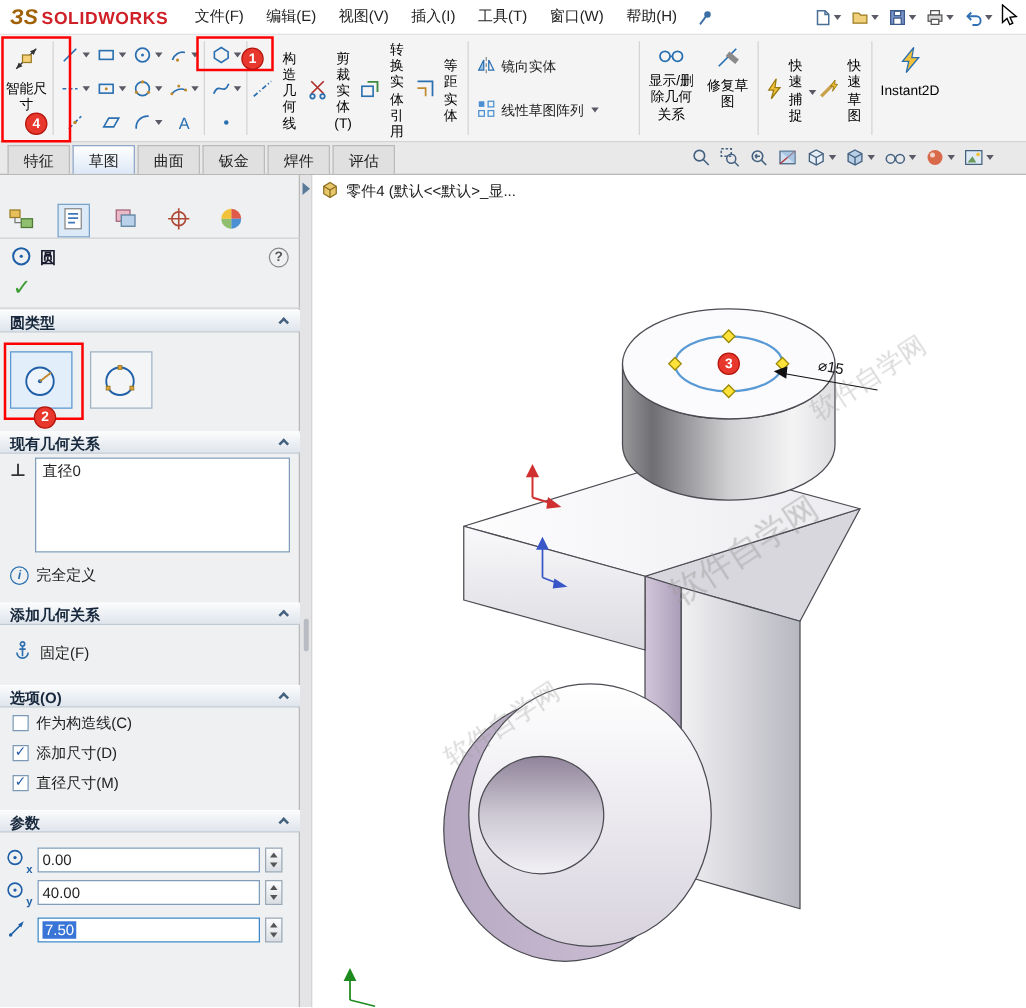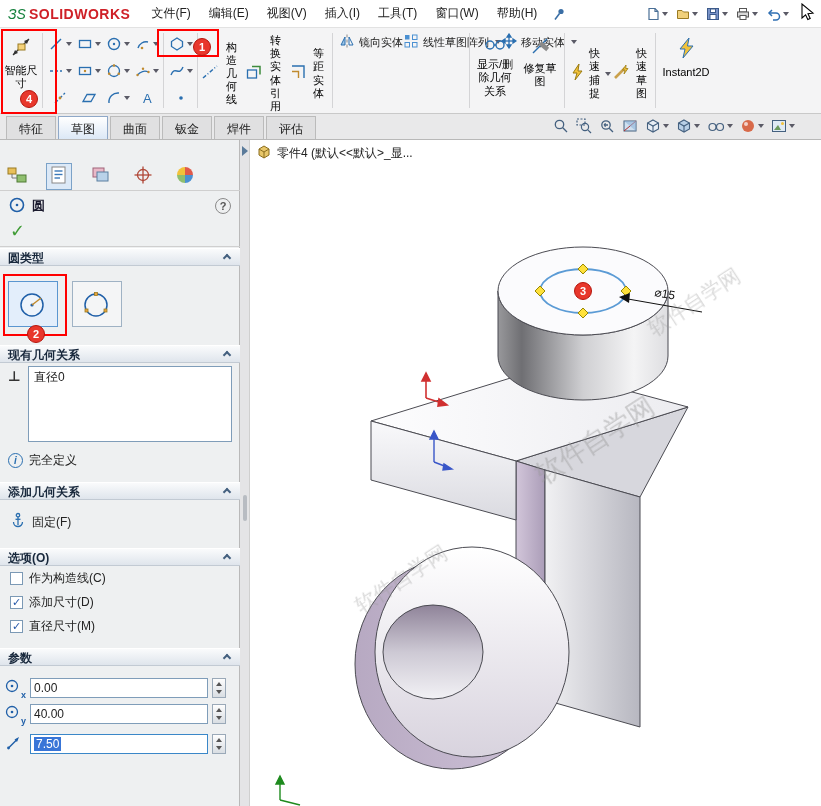--- a/index.html
+++ b/index.html
@@ -3,42 +3,42 @@
 <meta charset="utf-8">
 <style>
 *{margin:0;padding:0;box-sizing:border-box}
 html,body{background:#fff}
 body{font-family:"Liberation Sans","DejaVu Sans",sans-serif;font-size:12px;color:#222}
 .app{position:relative;width:821px;height:806px;background:#fff;overflow:hidden}
 
 
 .menubar{position:absolute;left:0;top:0;width:821px;height:28px;background:#fff;border-bottom:1px solid #e2e2e2;display:flex;align-items:center}
 .logo{display:flex;align-items:baseline;gap:3px;padding:0 12px 0 8px}
-.logo-ds{color:#15803d;font-weight:normal;font-size:14px;font-style:italic}
+.logo-ds{color:#a16207;font-weight:bold;font-size:17px;font-style:italic}
 .logo-name{color:#cf2027;font-weight:bold;font-size:14px;letter-spacing:.5px}
 .menus{display:flex}
 .menus span{padding:4px 9px;cursor:default}
 .pin{margin-left:6px;display:flex;align-items:center}
 .quick{display:flex;align-items:center;gap:4px;margin-left:78px}
 .qbtn{display:flex;align-items:center;padding:2px 2px}
 .dd{display:inline-block;width:0;height:0;border-left:3px solid transparent;border-right:3px solid transparent;border-top:4px solid #5a5a66;margin-left:2px}
 .cursor-wrap{position:absolute;right:6px;top:3px}
 
 
 .ribbon{position:absolute;left:0;top:28px;width:821px;height:86px;background:#f4f4f5;border-bottom:1px solid #c9c9c9;display:flex;align-items:stretch;padding:2px 0 2px 2px}
 .ribbon button{background:none;border:1px solid transparent;font-family:inherit;cursor:default}
 .rbig{width:54px;display:flex;flex-direction:column;align-items:center;padding-top:4px;gap:2px;font-size:11px;line-height:1.2;text-align:center}
 .rbig .rlbl{word-break:break-all;width:48px}
 .vsep{width:1px;background:#d4d4d6;margin:3px 2px}
 .rgrid{display:flex}
 .rcol{display:flex;flex-direction:column;width:29px}
 .rs{height:27px;display:flex;align-items:center;justify-content:center}
 .rv{width:42px;display:flex;flex-direction:row;align-items:center;padding-top:6px;gap:3px;font-size:11px;line-height:1.2;text-align:center;margin-right:2px}
 .rv .rlbl{word-break:break-all;width:36px}
-.rgroup{width:132px;display:flex;flex-direction:row;justify-content:space-evenly;padding-left:4px}
+.rgroup{width:132px;display:flex;flex-direction:column;justify-content:space-evenly;padding-left:4px}
 .rrow{display:flex;align-items:center;gap:4px;font-size:11px;white-space:nowrap;height:24px}
 .rb2{width:46px;display:flex;flex-direction:column;align-items:center;padding-top:5px;gap:3px;font-size:11px;line-height:1.2;text-align:center;margin-right:2px}
 .rb2 .rlbl{word-break:break-all;width:40px}
 .w40{width:40px}.w56{width:56px}
 .w56 .rlbl{width:54px;word-break:normal}
 
 
 .tabbar{position:absolute;left:0;top:114px;width:821px;height:26px;background:#e9e9ea;border-bottom:1px solid #b8b8b8;display:flex;align-items:flex-end;padding-left:6px}
 .tab{height:23px;padding:4px 12px 16px;margin-right:2px;font-size:12px;background:#e0e0e1;border:1px solid #bbb;border-bottom:none;cursor:default}
 .tab.active{background:linear-gradient(#ffffff,#dce8f6);border-color:#8fa8c8}
@@ -292,20 +292,28 @@
 
     <div class="vsep"></div>
 
     <button class="rv">
       <span><svg width="18" height="18" stroke="#2a6fb0" stroke-width="1.4">
             <line x1="2" y1="15" x2="16" y2="3" stroke-dasharray="4 2 1 2"></line>
           </svg></span>
       <span class="rlbl">构造几何线</span>
     </button>
 
+    <button class="rv w40">
+      <span><svg width="18" height="18" fill="none" stroke="#b03030" stroke-width="1.4">
+            <path d="M4 3 L14 13 M14 3 L4 13"></path>
+            <circle cx="5" cy="15" r="1.8" stroke="#2a6fb0"></circle>
+            <circle cx="13" cy="15" r="1.8" stroke="#2a6fb0"></circle>
+          </svg></span>
+      <span class="rlbl">剪裁实体(T)</span>
+    </button>
 
     <button class="rv">
       <span><svg width="18" height="18" fill="none">
             <rect x="2.5" y="7" width="9" height="8" stroke="#2a6fb0" stroke-width="1.3"></rect>
             <path d="M7 3.5 h8 v8" stroke="#3d8b3d" stroke-width="1.5"></path>
           </svg></span>
       <span class="rlbl">转换实体引用</span>
     </button>
 
     <button class="rv w40">
@@ -328,32 +336,20 @@
         <span>镜向实体</span>
       </div>
       <div class="rrow">
         <span><svg width="16" height="16">
               <rect x="2" y="2" width="4.5" height="4.5" fill="#4a90d2"></rect>
               <rect x="9.5" y="2" width="4.5" height="4.5" fill="none" stroke="#4a90d2"></rect>
               <rect x="2" y="9.5" width="4.5" height="4.5" fill="none" stroke="#4a90d2"></rect>
               <rect x="9.5" y="9.5" width="4.5" height="4.5" fill="none" stroke="#4a90d2"></rect>
             </svg></span>
         <span>线性草图阵列</span>
-        <i class="dd"></i>
-      </div>
-      <div class="rrow">
-        <span><svg width="16" height="16" stroke="#2a6fb0" stroke-width="1.3" fill="#2a6fb0">
-              <line x1="8" y1="2.5" x2="8" y2="13.5"></line>
-              <line x1="2.5" y1="8" x2="13.5" y2="8"></line>
-              <polygon points="8,1 6,4 10,4"></polygon>
-              <polygon points="8,15 6,12 10,12"></polygon>
-              <polygon points="1,8 4,6 4,10"></polygon>
-              <polygon points="15,8 12,6 12,10"></polygon>
-            </svg></span>
-        <span>移动实体</span>
         <i class="dd"></i>
       </div>
     </div>
 
     <div class="vsep"></div>
 
     <button class="rb2">
       <span><svg width="22" height="16" fill="none" stroke="#2a6fb0" stroke-width="1.4">
             <circle cx="6" cy="9" r="4"></circle>
             <circle cx="16" cy="9" r="4"></circle>

